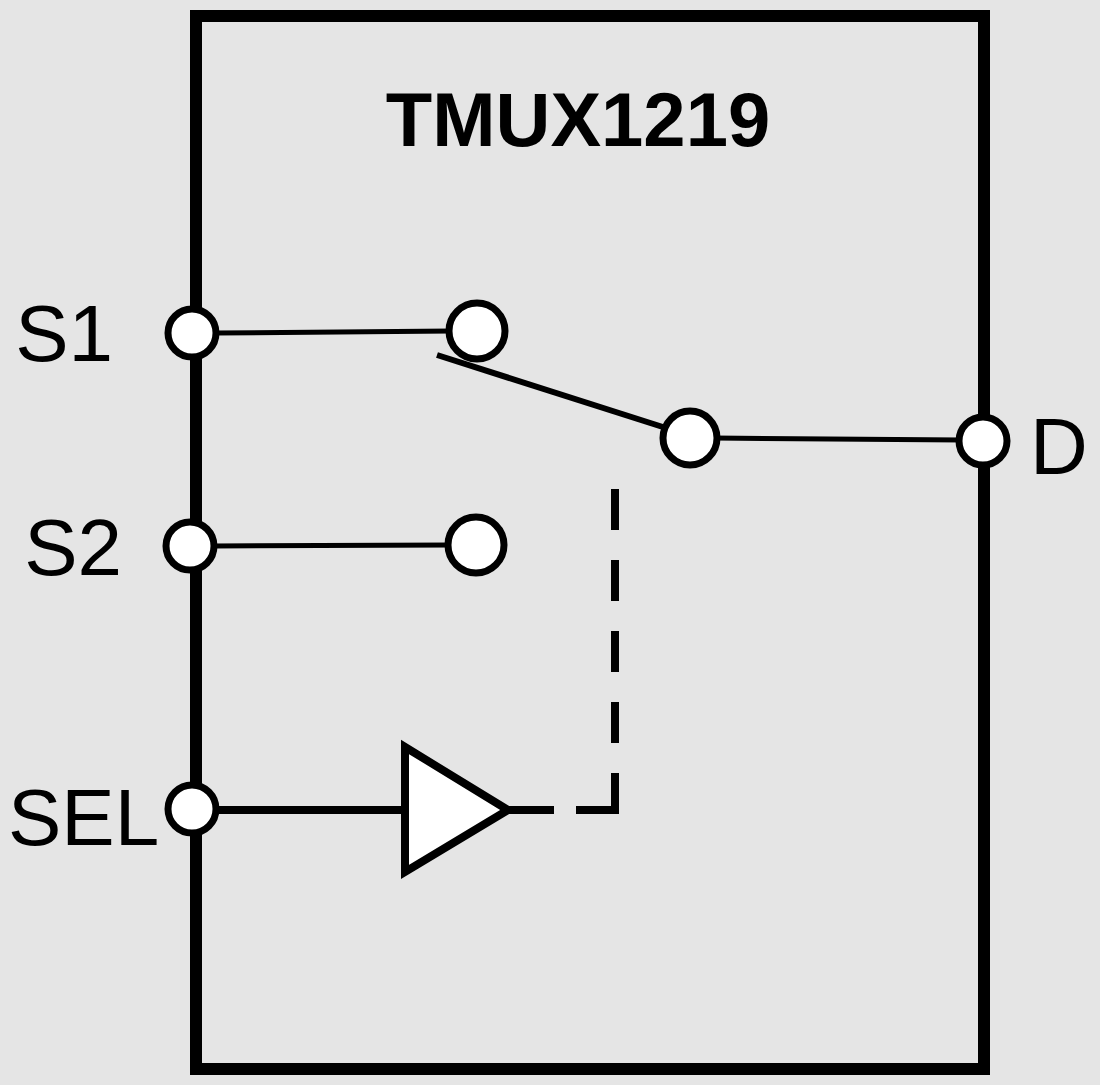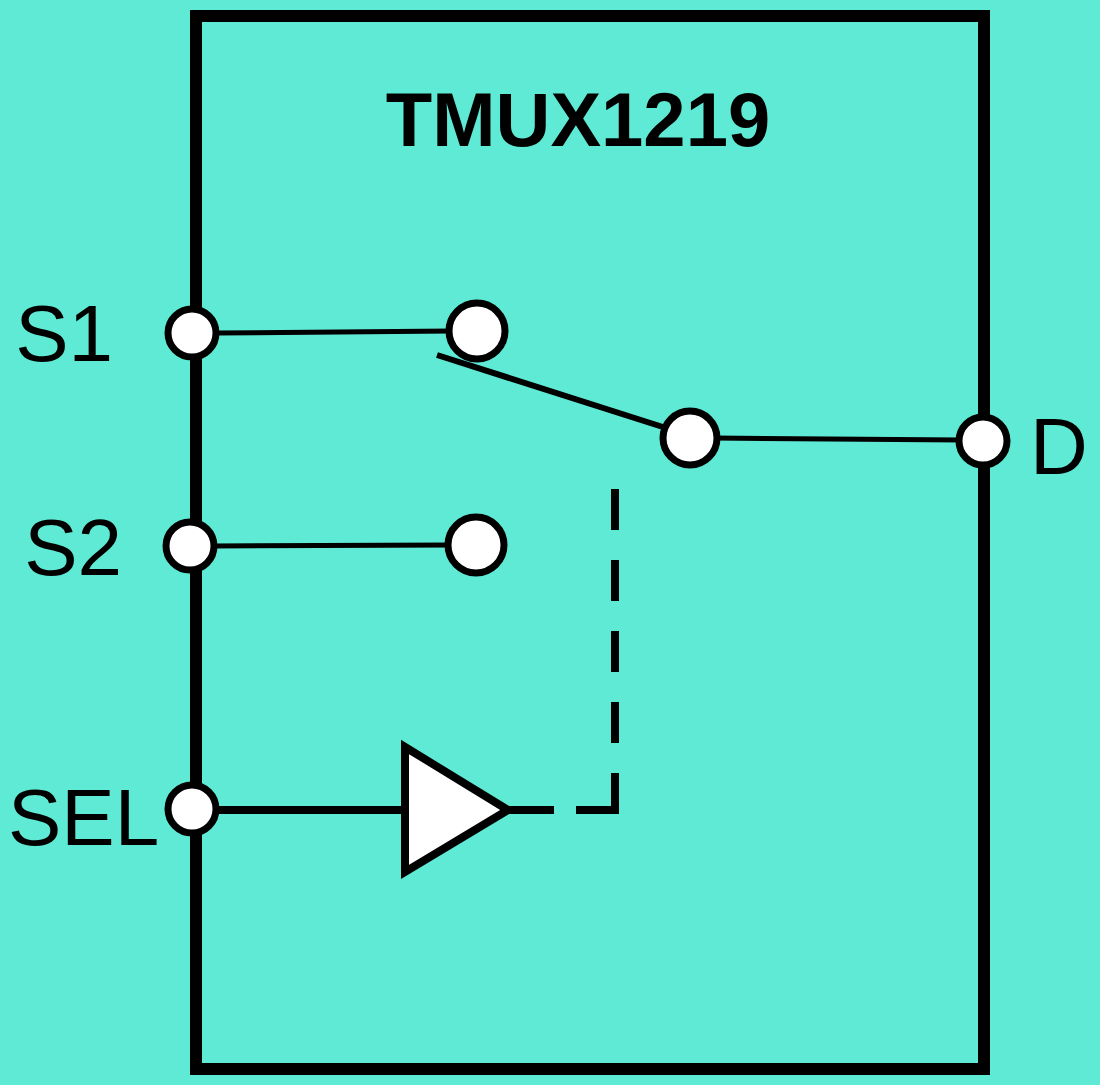--- a/index.html
+++ b/index.html
@@ -7,21 +7,21 @@
     padding: 0;
     background: #ffffff;
     width: 1100px;
     height: 1085px;
     overflow: hidden;
   }
   .stage {
     position: relative;
     width: 1100px;
     height: 1085px;
-    background: #5eead4;
+    background: #e5e5e5;
   }
   svg text {
     font-family: "Liberation Sans", "DejaVu Sans", sans-serif;
     fill: #000000;
   }
   .chip-title {
     font-size: 76px;
     font-weight: bold;
   }
   .pin-label {

